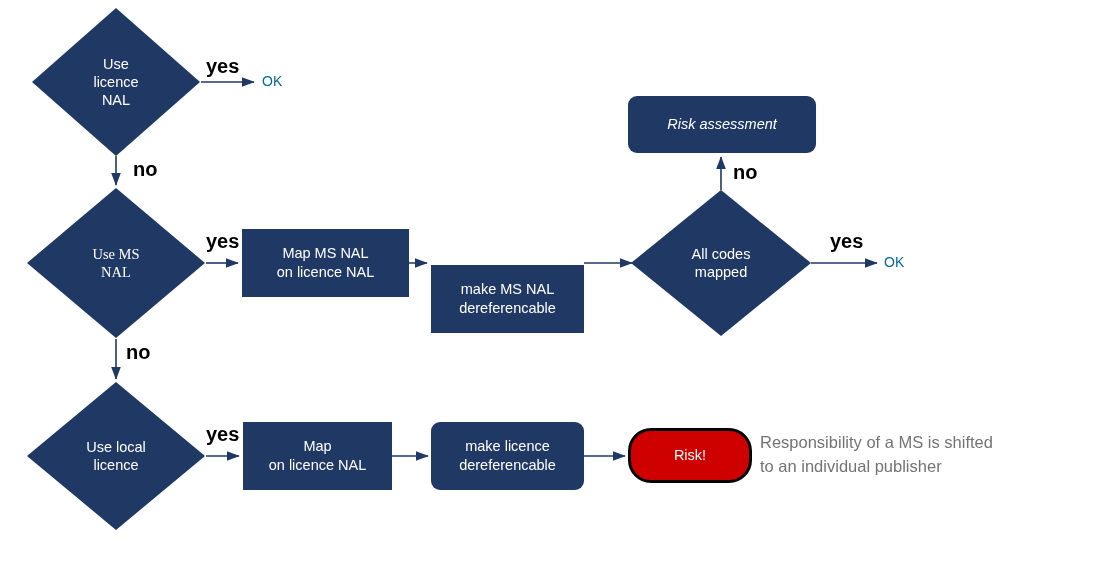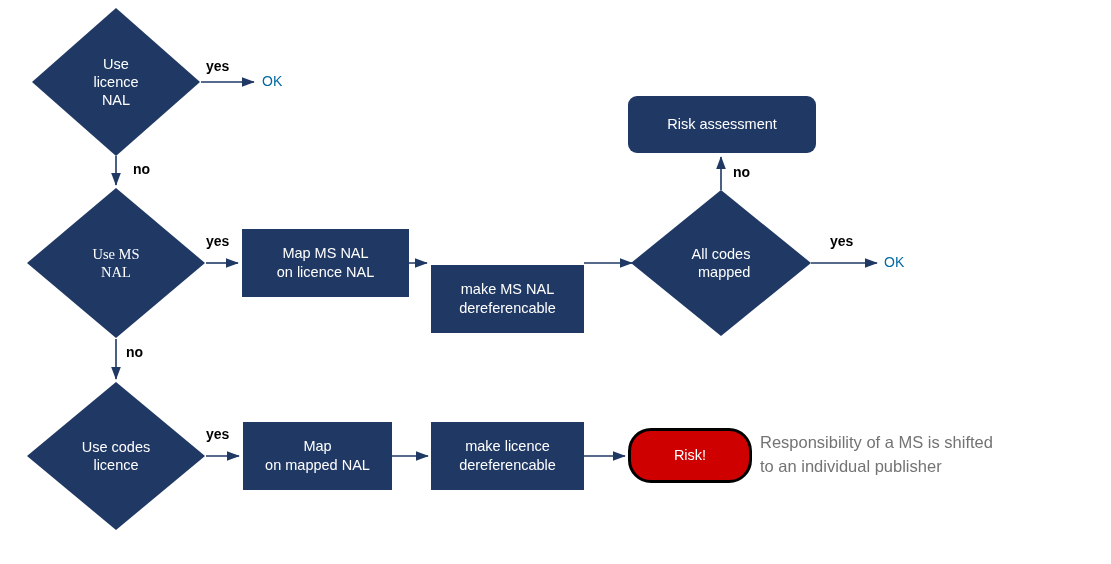--- a/index.html
+++ b/index.html
@@ -64,21 +64,21 @@
     background: #CE0000;
     color: #ffffff;
     border: 3px solid #000000;
     border-radius: 23px;
     font-size: 14.5px;
     line-height: 19px;
   }
   .edge-label {
     position: absolute;
     color: #000000;
-    font-size: 14px;
+    font-size: 20px;
     font-weight: bold;
     line-height: 18px;
     white-space: nowrap;
   }
   .terminal-label {
     position: absolute;
     color: #0369a1;
     font-size: 14px;
     line-height: 20px;
     white-space: nowrap;
@@ -135,51 +135,51 @@
   </div>
 
   <div class="node diamond" style="left:27px; top:188px; width:178px; height:150px;font-family:Liberation Serif, serif;">
     <span class="dshape"></span>
     <span class="dlabel">Use MS
 NAL</span>
   </div>
 
   <div class="node diamond" style="left:27px; top:382px; width:178px; height:148px;">
     <span class="dshape"></span>
-    <span class="dlabel">Use codes
+    <span class="dlabel">Use local
 licence</span>
   </div>
 
-  <div class="node diamond" style="left:631px; top:190px; width:180px; height:146px;text-align:right;">
+  <div class="node diamond" style="left:631px; top:190px; width:180px; height:146px;">
     <span class="dshape"></span>
     <span class="dlabel">All codes
 mapped</span>
   </div>
 
   <div class="node procbox" style="left:242px; top:229px; width:167px; height:68px;">
     <span>Map MS NAL
 on licence NAL</span>
   </div>
 
   <div class="node procbox" style="left:431px; top:229px; width:153px; height:68px;margin-top:36px;">
     <span>make MS NAL
 dereferencable</span>
   </div>
 
   <div class="node procbox" style="left:243px; top:422px; width:149px; height:68px;">
     <span>Map
-on mapped NAL</span>
-  </div>
-
-  <div class="node procbox" style="left:431px; top:422px; width:153px; height:68px;">
+on licence NAL</span>
+  </div>
+
+  <div class="node procbox" style="left:431px; top:422px; width:153px; height:68px;border-radius:9px;">
     <span>make licence
 dereferencable</span>
   </div>
 
-  <div class="node procbox rounded" style="left:628px; top:96px; width:188px; height:57px;">
+  <div class="node procbox rounded" style="left:628px; top:96px; width:188px; height:57px;font-style:italic;">
     <span>Risk assessment</span>
   </div>
 
   <div class="node riskbox" style="left:628px; top:428px; width:124px; height:55px;">
     <span>Risk!</span>
   </div>
 
   <div class="edge-label" style="left:206px; top:57px;">yes</div>
 
   <div class="edge-label" style="left:133px; top:160px;">no</div>

